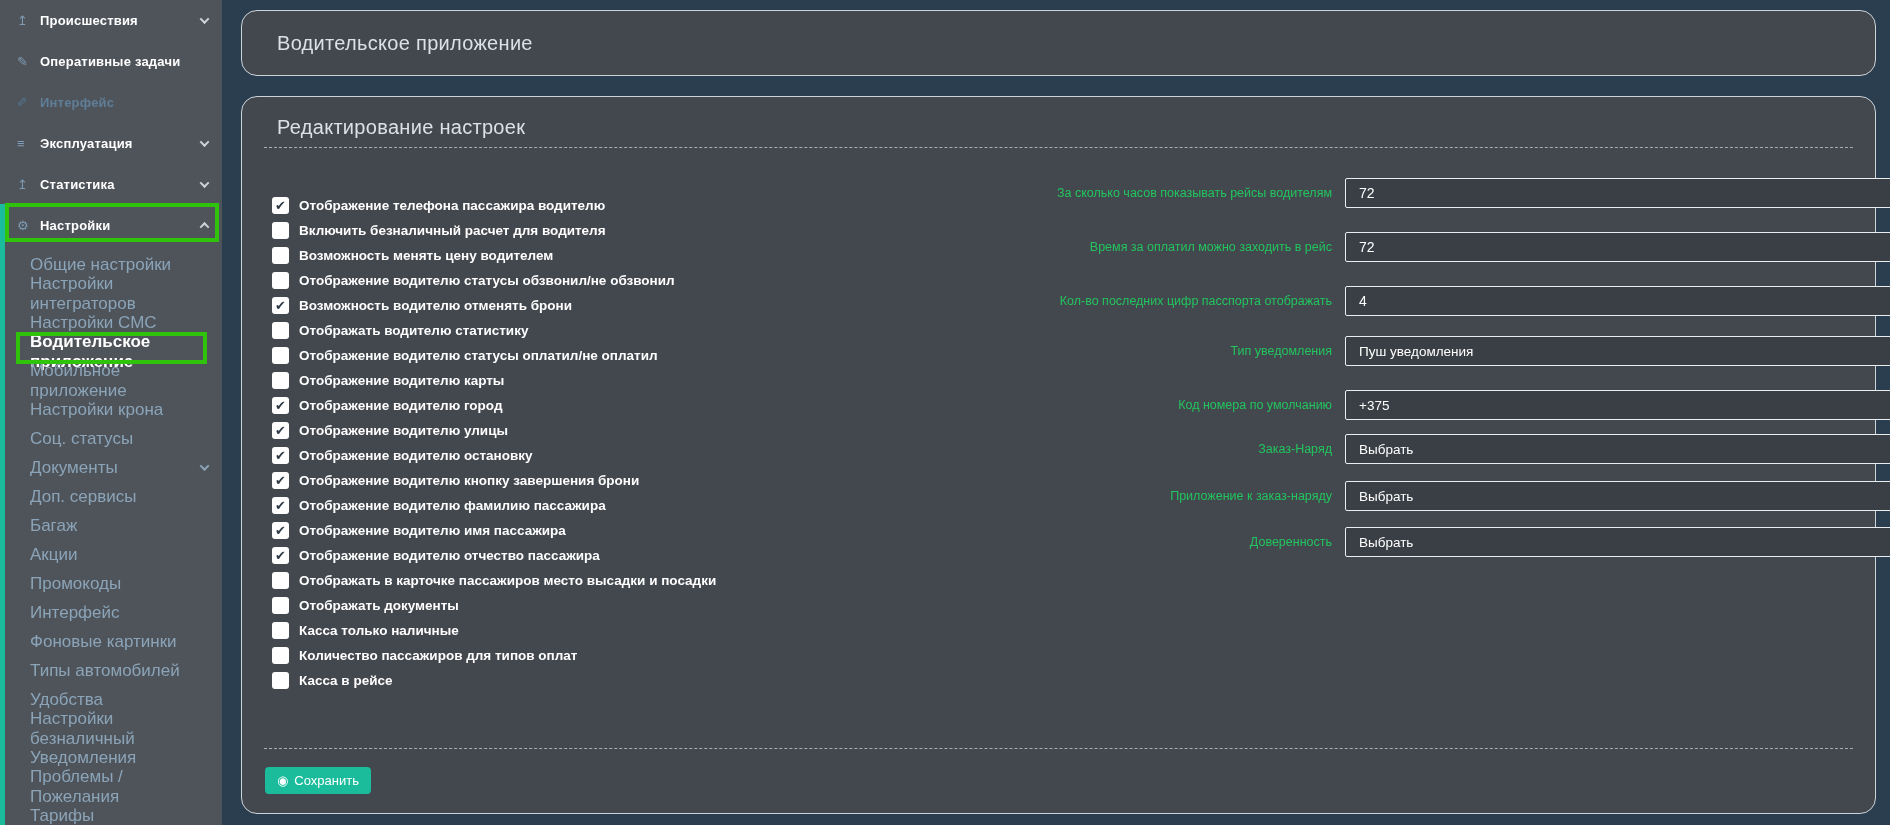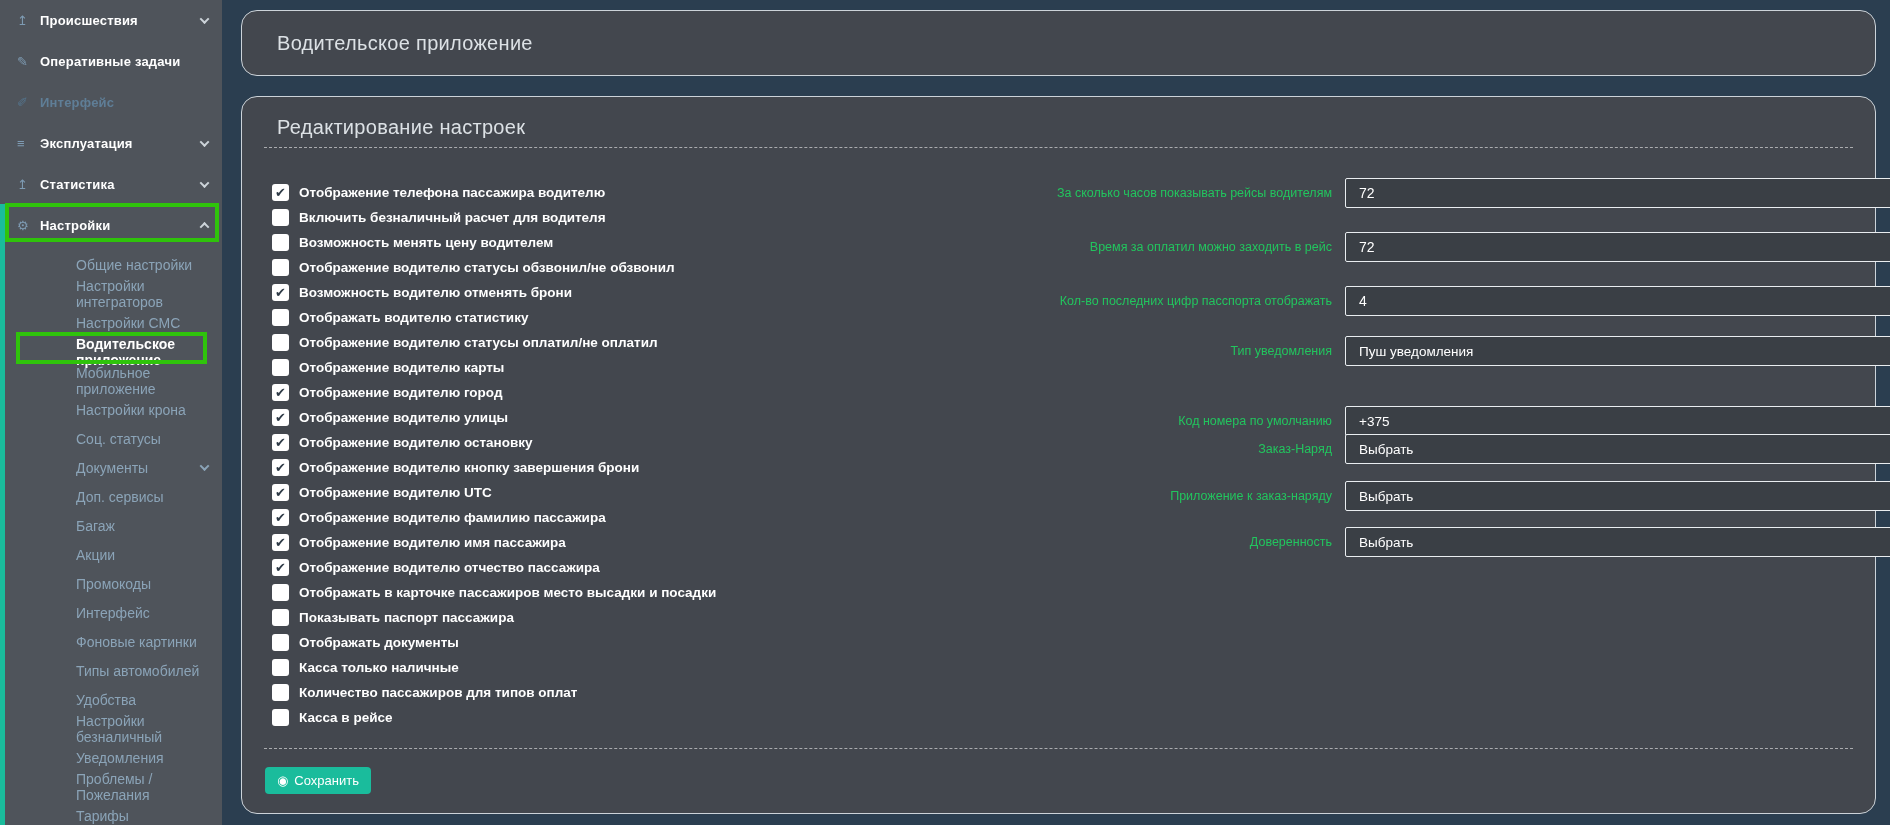--- a/index.html
+++ b/index.html
@@ -20,21 +20,21 @@
   
   .sidebar{position:absolute;left:0;top:0;width:222px;height:825px;background:var(--sidebar-bg);overflow:hidden;}
   .teal-strip{position:absolute;left:0;top:204px;width:5px;height:621px;background:var(--accent-teal);}
   .top-menu{position:absolute;top:0;left:0;right:0;}
   .top-item{height:41px;display:flex;align-items:center;padding:0 10px 0 17px;color:#fff;font-size:13px;font-weight:bold;cursor:pointer;}
   .top-item .mi-icon{width:23px;color:#7e9bb3;font-size:13px;font-weight:normal;flex:none;}
   .top-item .mi-label{flex:1;letter-spacing:.2px;}
   .top-item.muted{color:#5f7e97;}
   .top-item.muted .mi-icon{color:#54748d;}
   .sub-menu{position:absolute;top:250px;left:0;right:0;}
-  .sub-item{height:29px;display:flex;align-items:center;padding:0 10px 0 30px;color:#8ba4b8;font-size:14px;cursor:pointer;margin-left:46px;}
+  .sub-item{height:29px;display:flex;align-items:center;padding:0 10px 0 30px;color:#8ba4b8;font-size:17px;cursor:pointer;}
   .sub-item .mi-label{flex:1;}
   .sub-item.active{color:#ffffff;font-weight:bold;}
   .chev{flex:none;width:7px;height:7px;border-right:2px solid #ccd3d9;border-bottom:2px solid #ccd3d9;margin-right:4px;}
   .chev-down{transform:rotate(45deg) translate(-1px,-1px);}
   .chev-up{transform:rotate(-135deg) translate(-1px,-1px);}
   .sub-item .chev{border-color:#8ba4b8;}
   .hl-box{position:absolute;border:4px solid var(--highlight-green);pointer-events:none;}
   .hl-box-1{left:5px;top:203px;width:214px;height:39px;}
   .hl-box-2{left:16px;top:332px;width:191px;height:32px;}
   
@@ -42,21 +42,21 @@
   .panel{position:absolute;left:19px;width:1635px;background:var(--panel-bg);border:1px solid #ccd3d9;border-radius:16px;}
   .header-panel{top:10px;height:66px;}
   .content-panel{top:96px;height:718px;}
   .panel-title{margin:0;padding-left:35px;font-size:20px;font-weight:normal;color:#dce1e5;letter-spacing:.3px;}
   .header-panel .panel-title{line-height:64px;}
   .content-panel .panel-title{position:absolute;top:15px;line-height:30px;}
   .dashed{position:absolute;left:22px;right:22px;border-top:1px dashed rgba(255,255,255,.55);height:0;}
   .sep-top{top:50px;}
   .sep-bottom{top:651px;}
   
-  .checkbox-col{position:absolute;left:30px;top:83px;}
+  .checkbox-col{position:absolute;left:30px;top:96px;}
   .cb-row{height:25px;display:flex;align-items:center;cursor:pointer;}
   .cb-box{flex:none;width:17px;height:17px;background:#fff;border-radius:3px;display:flex;align-items:center;justify-content:center;color:#2e3a46;font-size:13px;font-weight:bold;line-height:1;}
   .cb-box.checked::after{content:"✔";}
   .cb-label{margin-left:10px;color:#fff;font-size:13.5px;font-weight:bold;white-space:nowrap;}
   
   .fields-col{position:absolute;left:0;top:0;right:0;}
   .field-row{position:absolute;height:30px;width:1615px;}
   .field-label{position:absolute;left:790px;width:300px;top:50%;transform:translateY(-50%);text-align:right;color:#22c55e;font-size:12.5px;line-height:1.3;}
   .field-control{position:absolute;left:1103px;width:580px;height:30px;}
   .txt-input{width:100%;height:100%;background:var(--input-bg);border:1px solid #e9edf0;border-radius:2px;color:#fff;font-size:14px;padding:0 13px;font-family:inherit;outline:none;}
@@ -240,41 +240,33 @@
         <label class="cb-row">
     <span class="cb-box checked"></span>
     <span class="cb-label">Отображение водителю остановку</span>
   </label>
         <label class="cb-row">
     <span class="cb-box checked"></span>
     <span class="cb-label">Отображение водителю кнопку завершения брони</span>
   </label>
         <label class="cb-row">
     <span class="cb-box checked"></span>
-    <span class="cb-label">Отображение водителю UTC</span>
-  </label>
-        <label class="cb-row">
-    <span class="cb-box checked"></span>
     <span class="cb-label">Отображение водителю фамилию пассажира</span>
   </label>
         <label class="cb-row">
     <span class="cb-box checked"></span>
     <span class="cb-label">Отображение водителю имя пассажира</span>
   </label>
         <label class="cb-row">
     <span class="cb-box checked"></span>
     <span class="cb-label">Отображение водителю отчество пассажира</span>
   </label>
         <label class="cb-row">
     <span class="cb-box"></span>
     <span class="cb-label">Отображать в карточке пассажиров место высадки и посадки</span>
-  </label>
-        <label class="cb-row">
-    <span class="cb-box"></span>
-    <span class="cb-label">Показывать паспорт пассажира</span>
   </label>
         <label class="cb-row">
     <span class="cb-box"></span>
     <span class="cb-label">Отображать документы</span>
   </label>
         <label class="cb-row">
     <span class="cb-box"></span>
     <span class="cb-label">Касса только наличные</span>
   </label>
         <label class="cb-row">
@@ -301,21 +293,21 @@
   </div>
         <div class="field-row" style="top: 239px;">
     <div class="field-label">Тип уведомления</div>
     <div class="field-control">
             <div class="select">
               <span>Пуш уведомления</span>
               <span class="chev chev-down"></span>
             </div>
           </div>
   </div>
-        <div class="field-row" style="top: 293px; margin-top: 16px;">
+        <div class="field-row" style="top: 293px;">
     <div class="field-label">Код номера по умолчанию</div>
     <div class="field-control">
             <div class="select">
               <span>+375</span>
               <span class="chev chev-down"></span>
             </div>
           </div>
   </div>
         <div class="field-row" style="top: 337px;">
     <div class="field-label">Заказ-Наряд</div>

